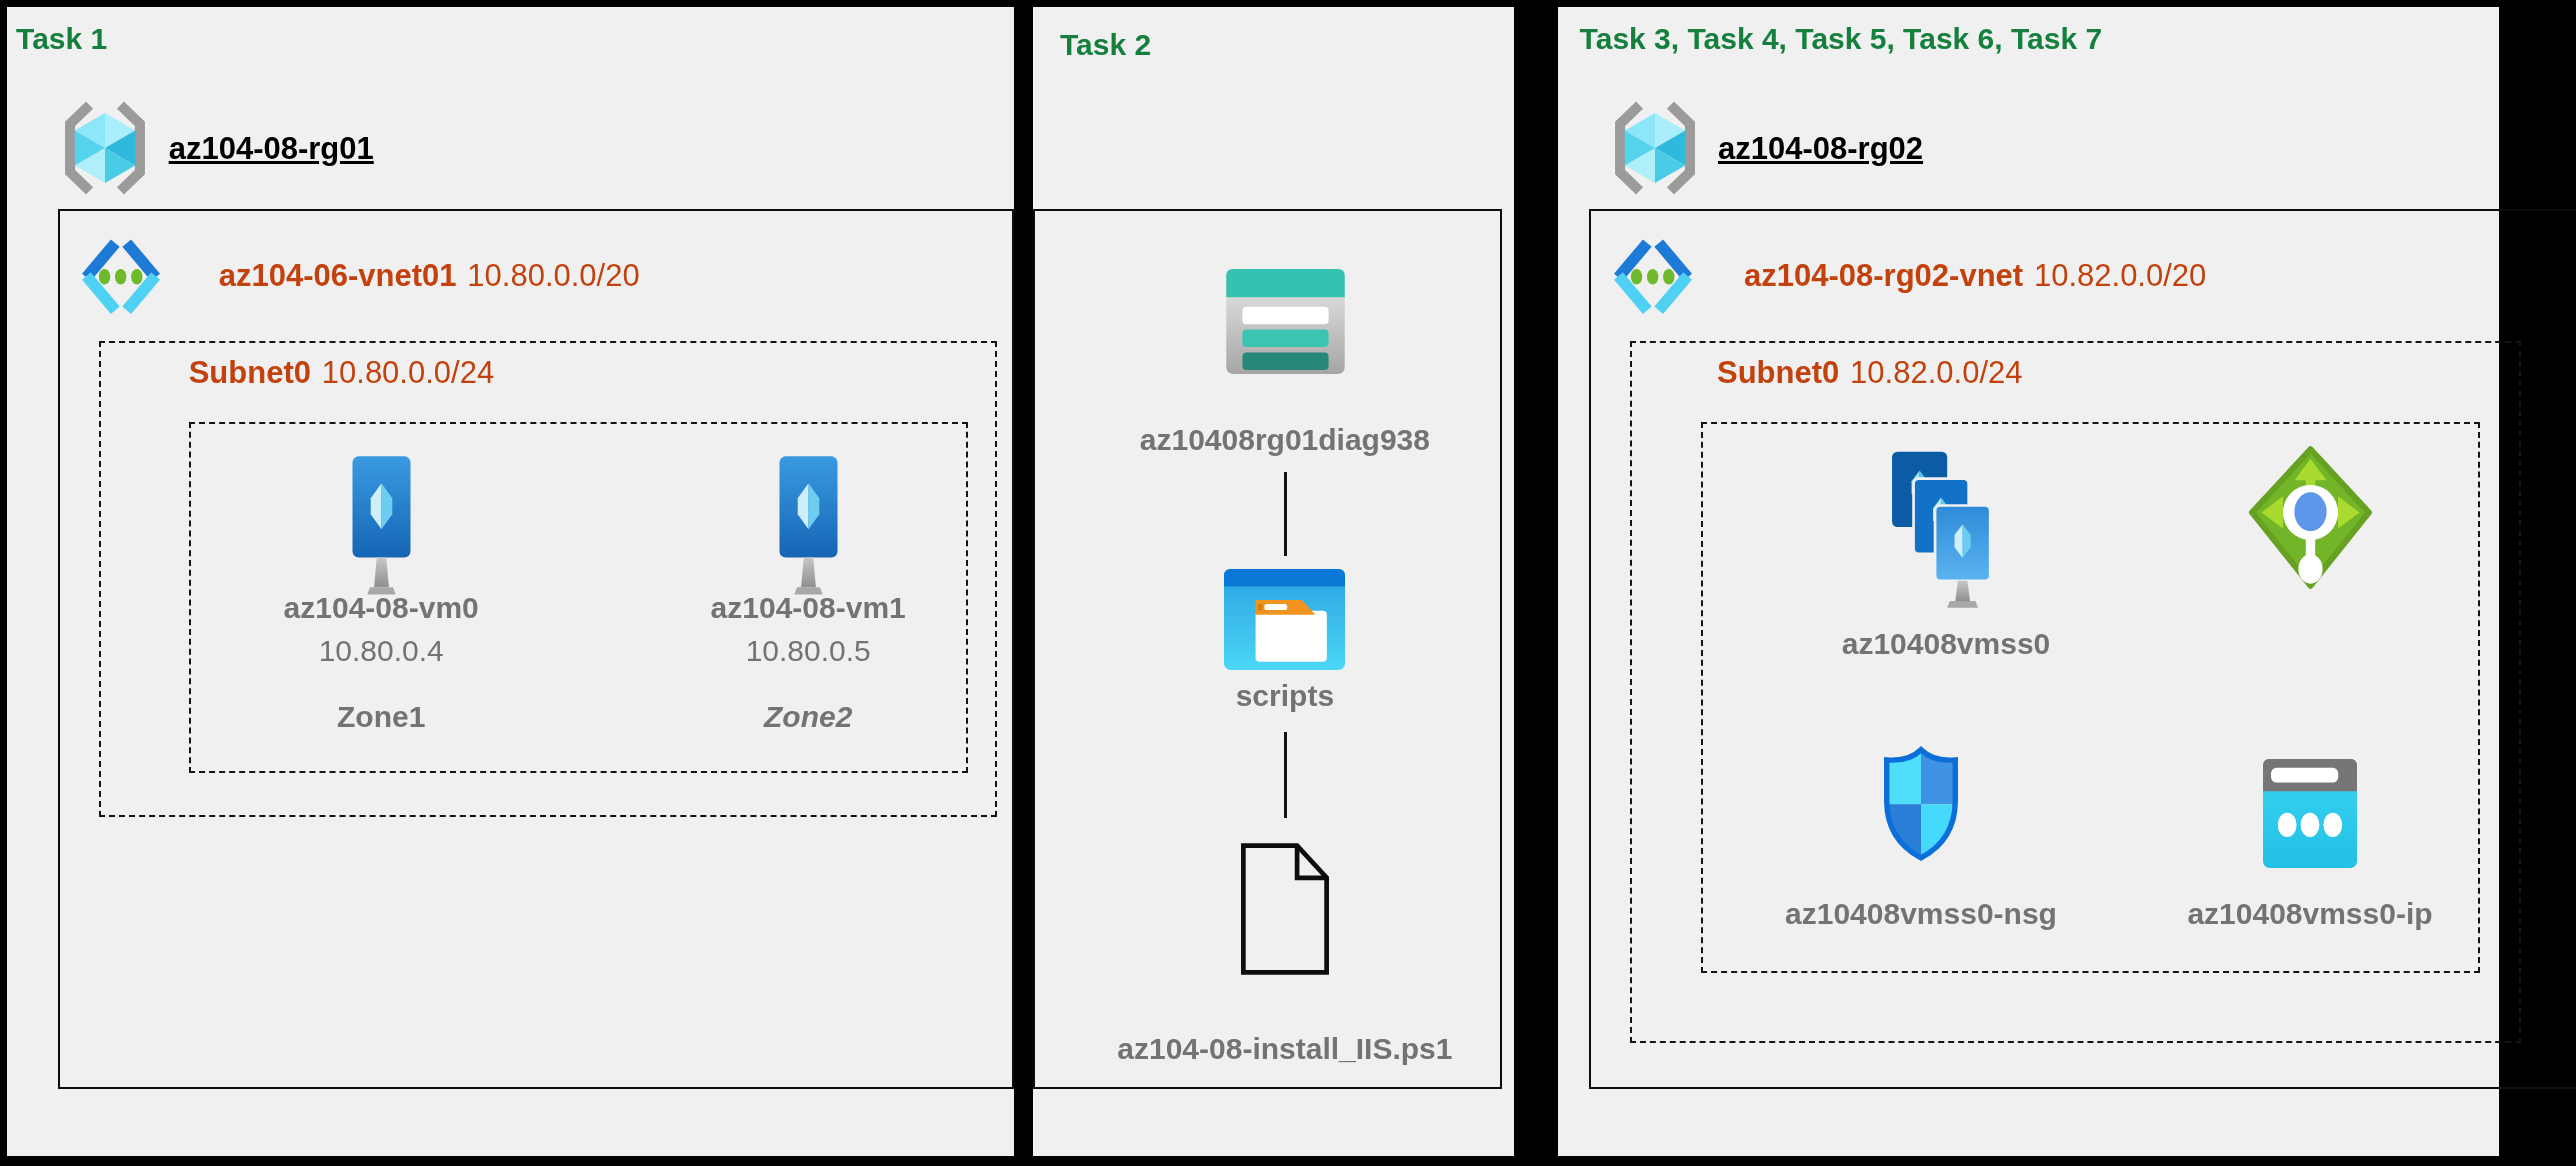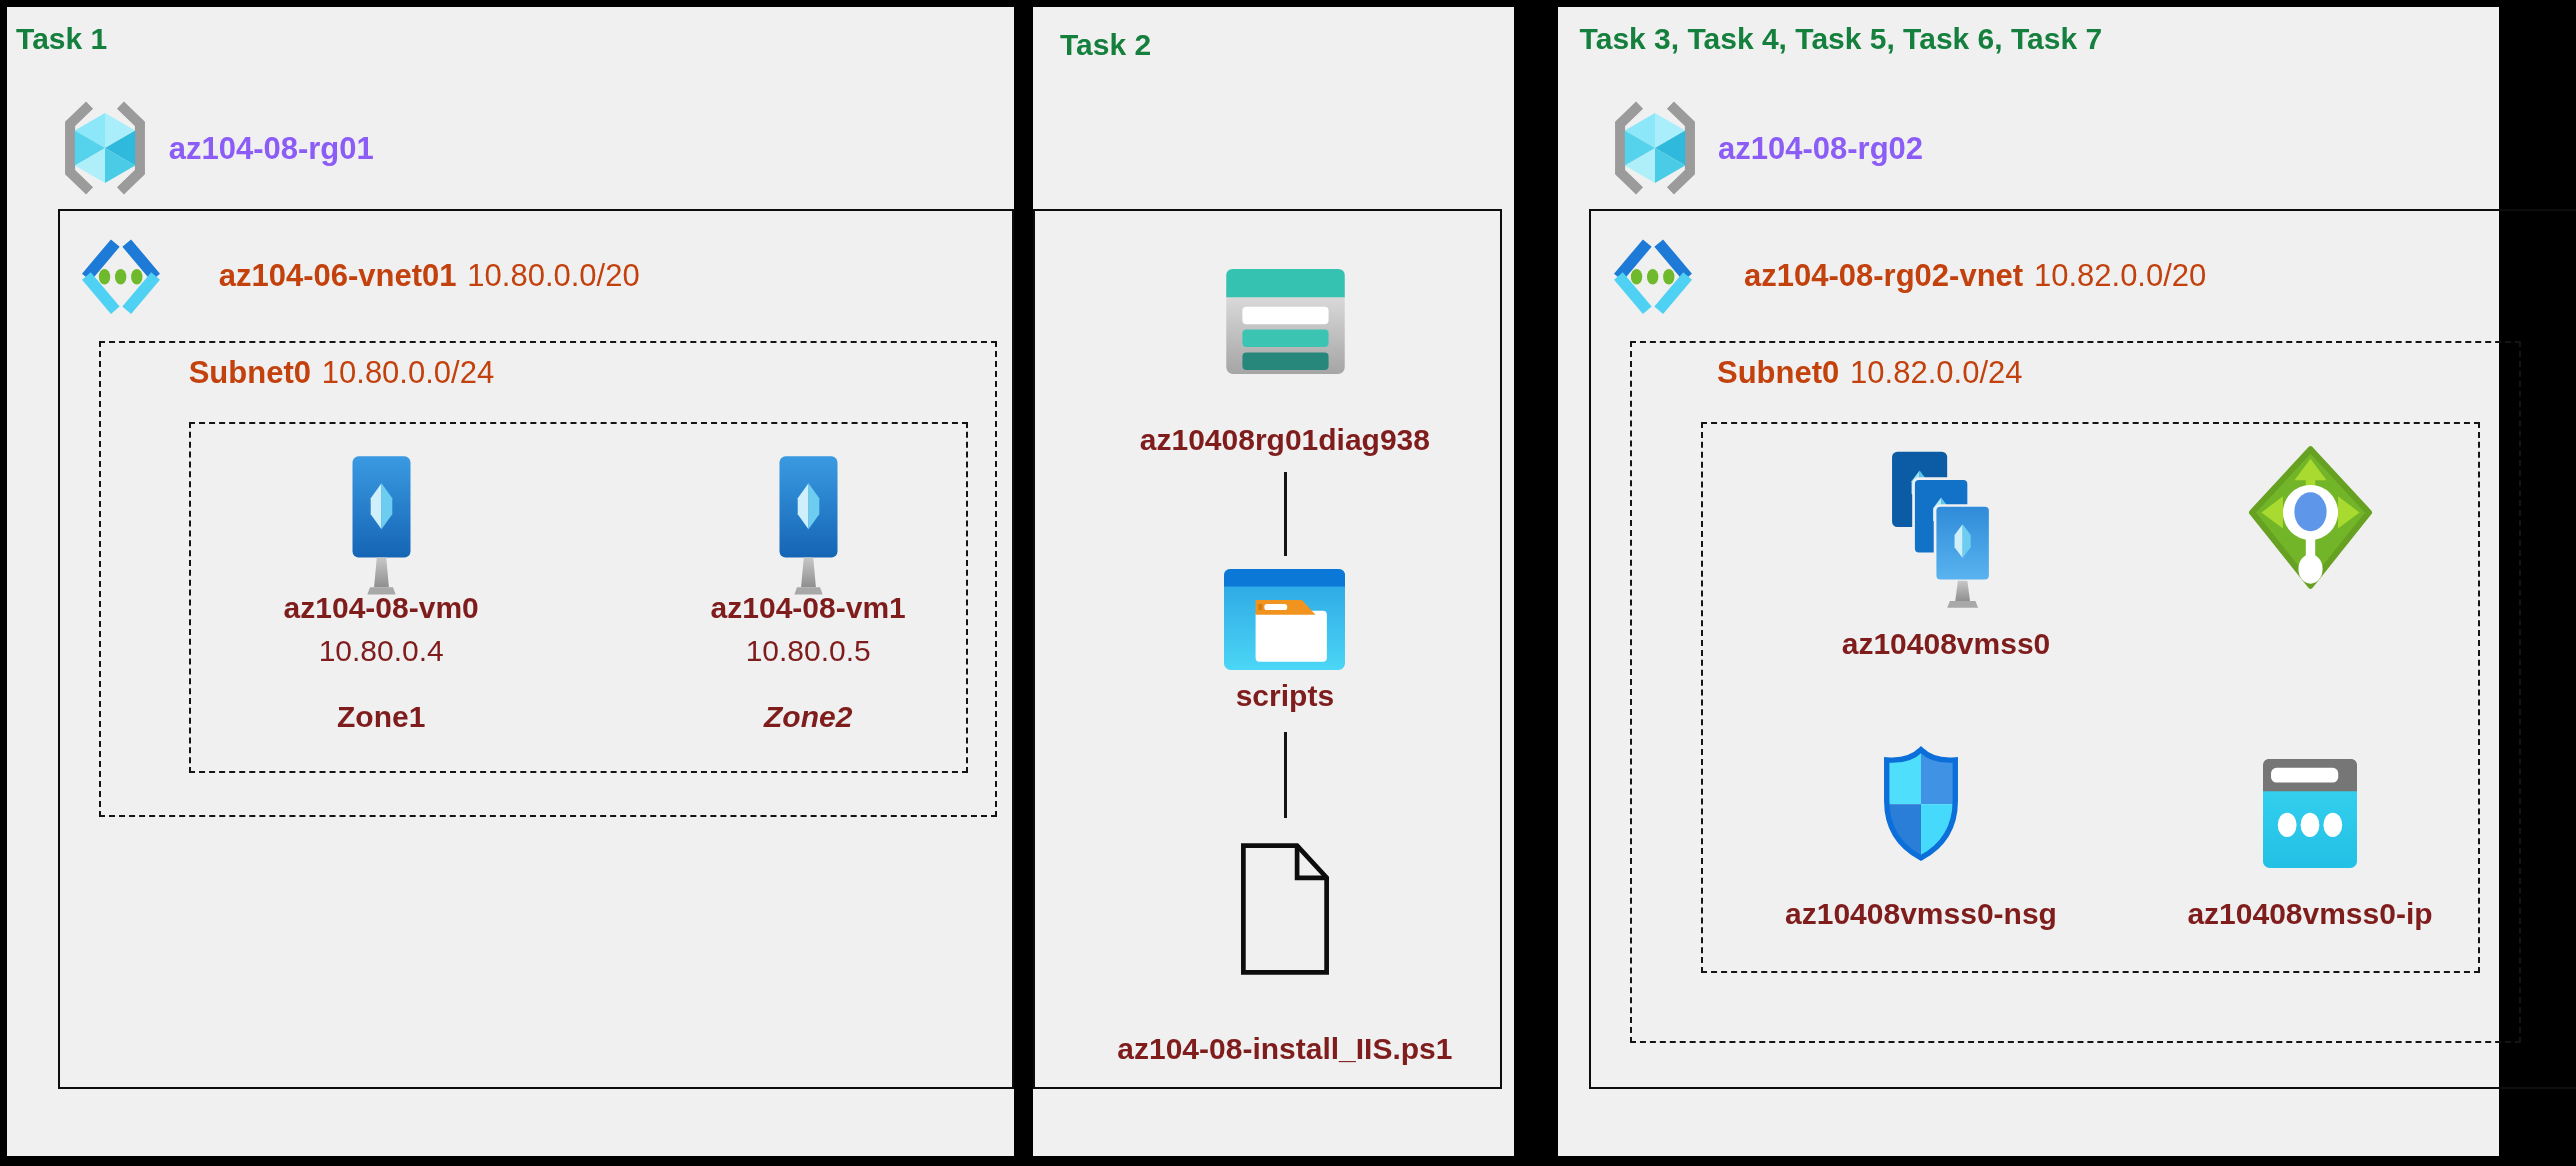--- a/index.html
+++ b/index.html
@@ -12,27 +12,27 @@
     overflow: hidden;
   }
   .panel { position: absolute; top: 6.7px; height: 1149px; background: #f0f0f1; }
   #panel1 { left: 6.7px;   width: 1007px; }
   #panel2 { left: 1033px; width: 481px;  }
   #panel3 { left: 1558px; width: 941px; }
   .heading { position: absolute; font-size: 30px; font-weight: 700; color: #15803d; white-space: nowrap; }
   .solidbox { position: absolute; border: 2.7px solid #0d0d0d; }
   .dashbox  { position: absolute; border: 2.7px dashed #141414; }
 
-  .rg-name { position: absolute; font-size: 31px; font-weight: 700; color: #8b5cf6; white-space: nowrap; }
+  .rg-name { position: absolute; font-size: 31px; font-weight: 700; color: #000000; white-space: nowrap; text-decoration: underline; }
 
   .inline-lbl { position: absolute; font-size: 31px; color: #c2410c; white-space: nowrap; }
   .inline-lbl .b { font-weight: 700; }
   .inline-lbl .r { font-weight: 400; margin-left: 10.8px; }
 
-  .clabel { position: absolute; font-size: 30px; font-weight: 700; color: #7f1d1d; text-align: center; white-space: nowrap; }
+  .clabel { position: absolute; font-size: 30px; font-weight: 700; color: #737373; text-align: center; white-space: nowrap; }
   .clabel.regular { font-weight: 400; }
 
   .vline { position: absolute; width: 2.7px; background: #141414; }
 
   svg { position: absolute; display: block; }
 </style>
 </head>
 <body>
 
 <svg width="0" height="0">

